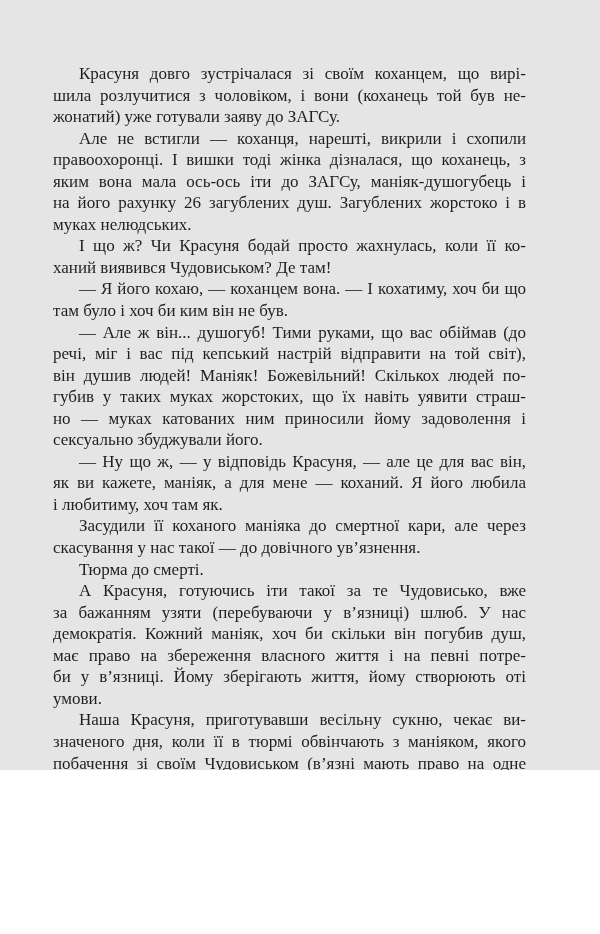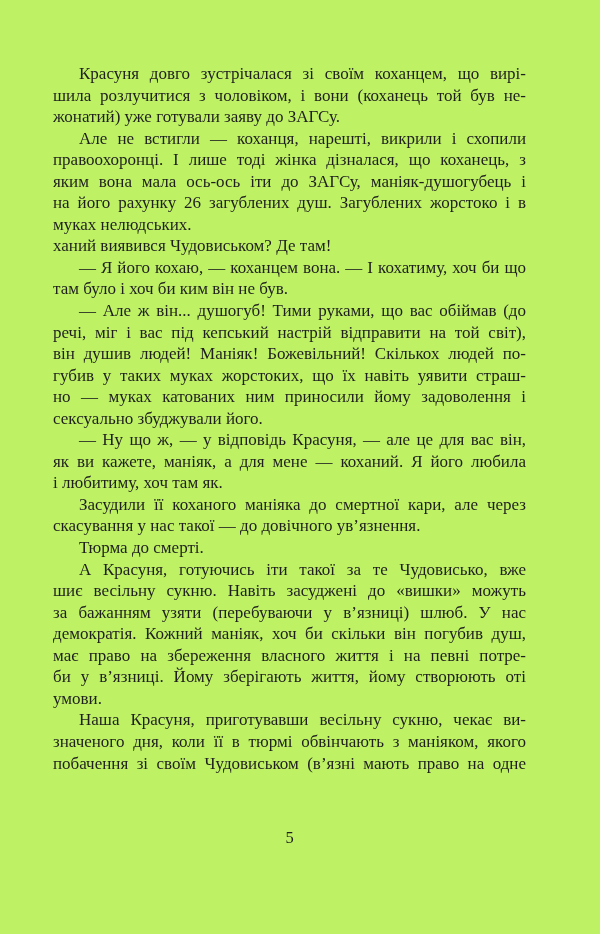--- a/index.html
+++ b/index.html
@@ -3,22 +3,22 @@
 <meta charset="utf-8">
 <style>
   html, body {
     margin: 0;
     padding: 0;
     background: #ffffff;
   }
   .page {
     position: relative;
     width: 600px;
-    height: 934px;
-    background: #bef264;
+    height: 770px;
+    background: #e5e5e5;
     overflow: hidden;
     font-family: "Liberation Serif", "DejaVu Serif", serif;
   }
   .text-block {
     position: absolute;
     left: 53px;
     top: 63px;
     width: 473px;
     color: #1f1f1f;
     font-size: 17px;
@@ -50,41 +50,41 @@
 </style>
 </head>
 <body>
 
 <div class="page">
   <div class="text-block">
       <div class="line first">Красуня довго зустрічалася зі своїм коханцем, що вирі-</div>
       <div class="line">шила розлучитися з чоловіком, і вони (коханець той був не-</div>
       <div class="line last">жонатий) уже готували заяву до ЗАГСу.</div>
       <div class="line first">Але не встигли — коханця, нарешті, викрили і схопили</div>
-      <div class="line">правоохоронці. І лише тоді жінка дізналася, що коханець, з</div>
+      <div class="line">правоохоронці. І вишки тоді жінка дізналася, що коханець, з</div>
       <div class="line">яким вона мала ось-ось іти до ЗАГСу, маніяк-душогубець і</div>
       <div class="line">на його рахунку 26 загублених душ. Загублених жорстоко і в</div>
       <div class="line last">муках нелюдських.</div>
+      <div class="line first">І що ж? Чи Красуня бодай просто жахнулась, коли її ко-</div>
       <div class="line last">ханий виявився Чудовиськом? Де там!</div>
       <div class="line first">— Я його кохаю, — коханцем вона. — І кохатиму, хоч би що</div>
       <div class="line last">там було і хоч би ким він не був.</div>
       <div class="line first">— Але ж він... душогуб! Тими руками, що вас обіймав (до</div>
       <div class="line">речі, міг і вас під кепський настрій відправити на той світ),</div>
       <div class="line">він душив людей! Маніяк! Божевільний! Скількох людей по-</div>
       <div class="line">губив у таких муках жорстоких, що їх навіть уявити страш-</div>
       <div class="line">но — муках катованих ним приносили йому задоволення і</div>
       <div class="line last">сексуально збуджували його.</div>
       <div class="line first">— Ну що ж, — у відповідь Красуня, — але це для вас він,</div>
       <div class="line">як ви кажете, маніяк, а для мене — коханий. Я його любила</div>
       <div class="line last">і любитиму, хоч там як.</div>
       <div class="line first">Засудили її коханого маніяка до смертної кари, але через</div>
       <div class="line last">скасування у нас такої — до довічного ув’язнення.</div>
       <div class="line first last">Тюрма до смерті.</div>
       <div class="line first">А Красуня, готуючись іти такої за те Чудовисько, вже</div>
-      <div class="line">шиє весільну сукню. Навіть засуджені до «вишки» можуть</div>
       <div class="line">за бажанням узяти (перебуваючи у в’язниці) шлюб. У нас</div>
       <div class="line">демократія. Кожний маніяк, хоч би скільки він погубив душ,</div>
       <div class="line">має право на збереження власного життя і на певні потре-</div>
       <div class="line">би у в’язниці. Йому зберігають життя, йому створюють оті</div>
       <div class="line last">умови.</div>
       <div class="line first">Наша Красуня, приготувавши весільну сукню, чекає ви-</div>
       <div class="line">значеного дня, коли її в тюрмі обвінчають з маніяком, якого</div>
       <div class="line">побачення зі своїм Чудовиськом (в’язні мають право на одне</div>
     </div>
   <div class="page-number">5</div>

